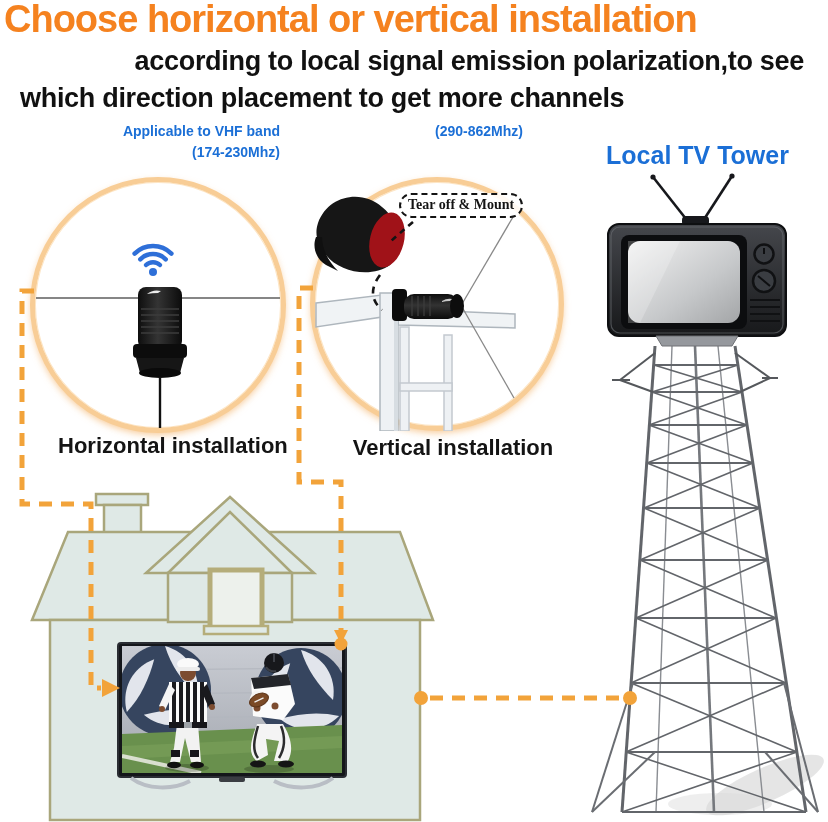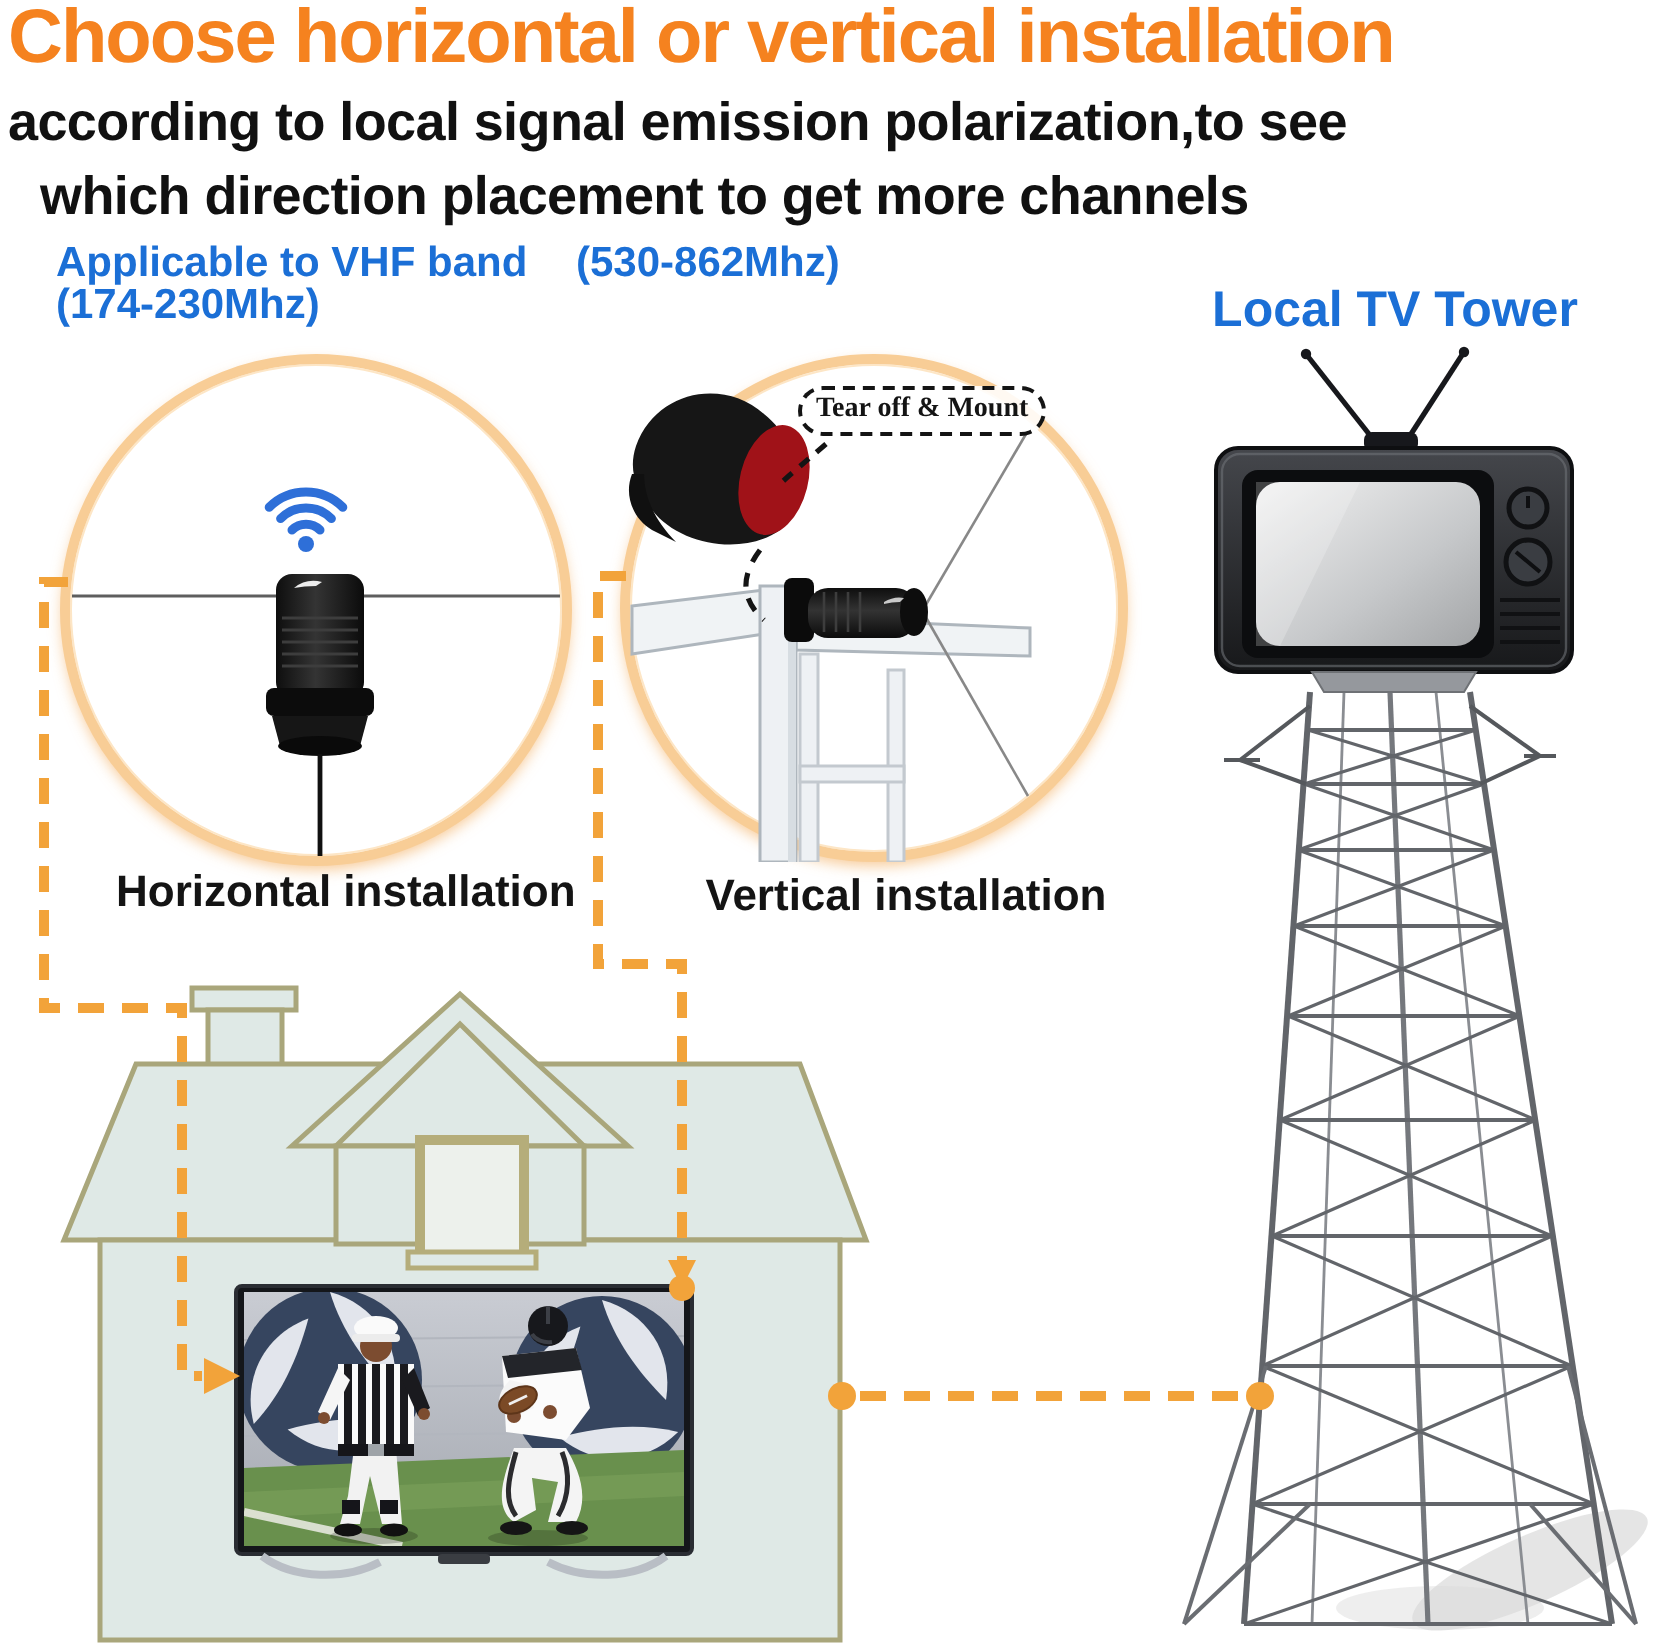--- a/index.html
+++ b/index.html
@@ -20,23 +20,23 @@
   }
   .abs{position:absolute;}
   .title{
     left:4px;top:-2px;width:824px;font-size:38px;font-weight:700;letter-spacing:-1px;
     color:var(--title-orange);white-space:nowrap;
   }
   .subtitle{
     left:4px;width:800px;font-size:27px;font-weight:700;letter-spacing:-0.3px;
     color:var(--text-black);white-space:nowrap;
   }
-  .sub1{top:46px;} .sub2{top:83px;margin-left:16px;}
+  .sub1{top:46px;text-align:right;} .sub2{top:83px;margin-left:16px;}
   .bandlabel{
-    text-align:left;color:var(--label-blue);font-weight:700;font-size:21px;line-height:21px;
+    text-align:right;color:var(--label-blue);font-weight:700;font-size:14px;line-height:21px;
   }
   .vhf{left:28px;top:121px;width:252px;}
   .uhf{left:288px;top:121px;width:235px;}
   .towerlabel{
     left:590px;top:141px;width:215px;text-align:center;color:var(--label-blue);
     font-weight:700;font-size:25px;
   }
   .circle{
     border-radius:50%;
     border:5px solid var(--circle-ring);
@@ -68,21 +68,21 @@
 
   <div class="abs title">Choose horizontal or vertical installation</div>
   <div class="abs subtitle sub1">according to local signal emission polarization,to see</div>
   <div class="abs subtitle sub2">which direction placement to get more channels</div>
 
   <div class="abs bandlabel vhf">
     <div>Applicable to VHF band</div>
     <div>(174-230Mhz)</div>
   </div>
   <div class="abs bandlabel uhf">
-    <div>(530-862Mhz)</div>
+    <div>(290-862Mhz)</div>
   </div>
   <div class="abs towerlabel">Local TV Tower</div>
 
   <svg class="abs housewrap" width="420" height="342" viewBox="0 0 420 342">
     <g stroke="#A9A67B" stroke-width="2.5" fill="#DFE9E6">
       <rect x="71" y="14" width="52" height="11"></rect>
       <rect x="79" y="25" width="37" height="60"></rect>
       <rect x="73" y="82" width="47" height="10"></rect>
       <polygon points="43,52 375,52 408,140 7,140"></polygon>
       <rect x="25" y="140" width="370" height="200"></rect>

